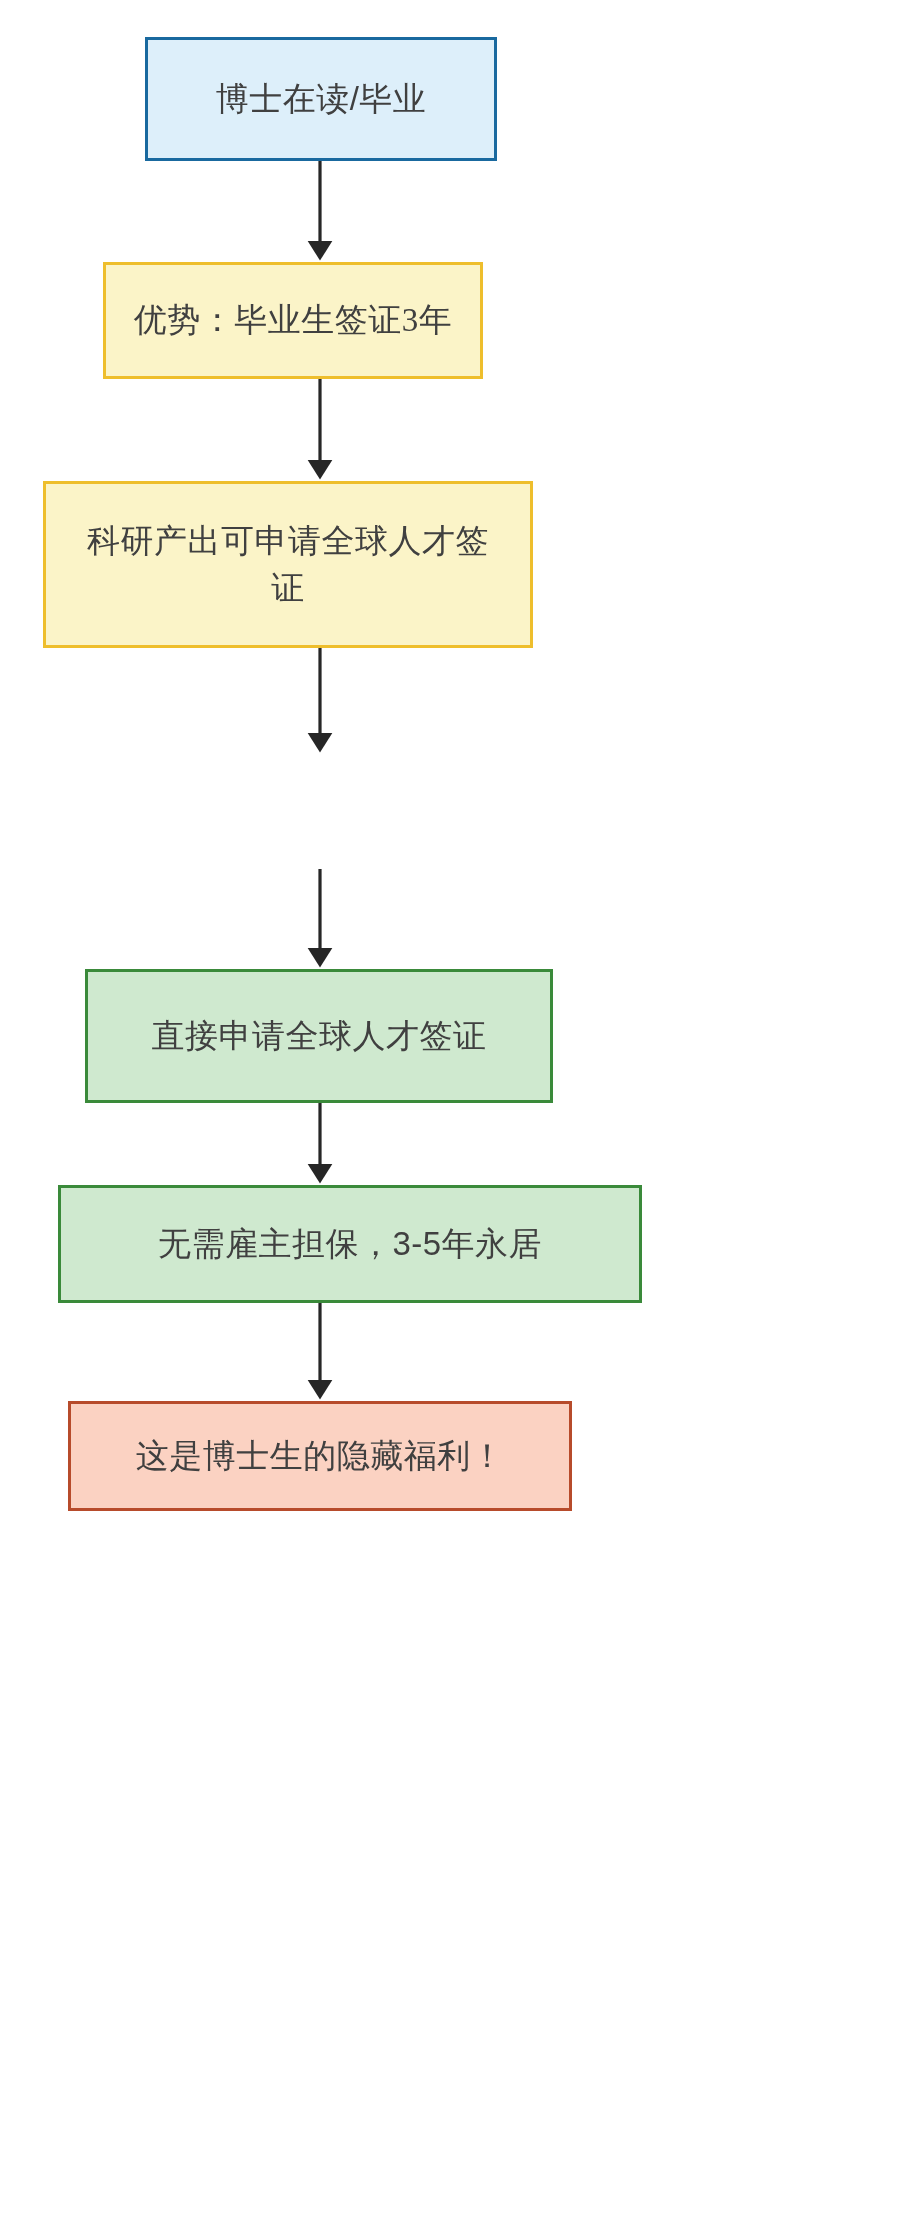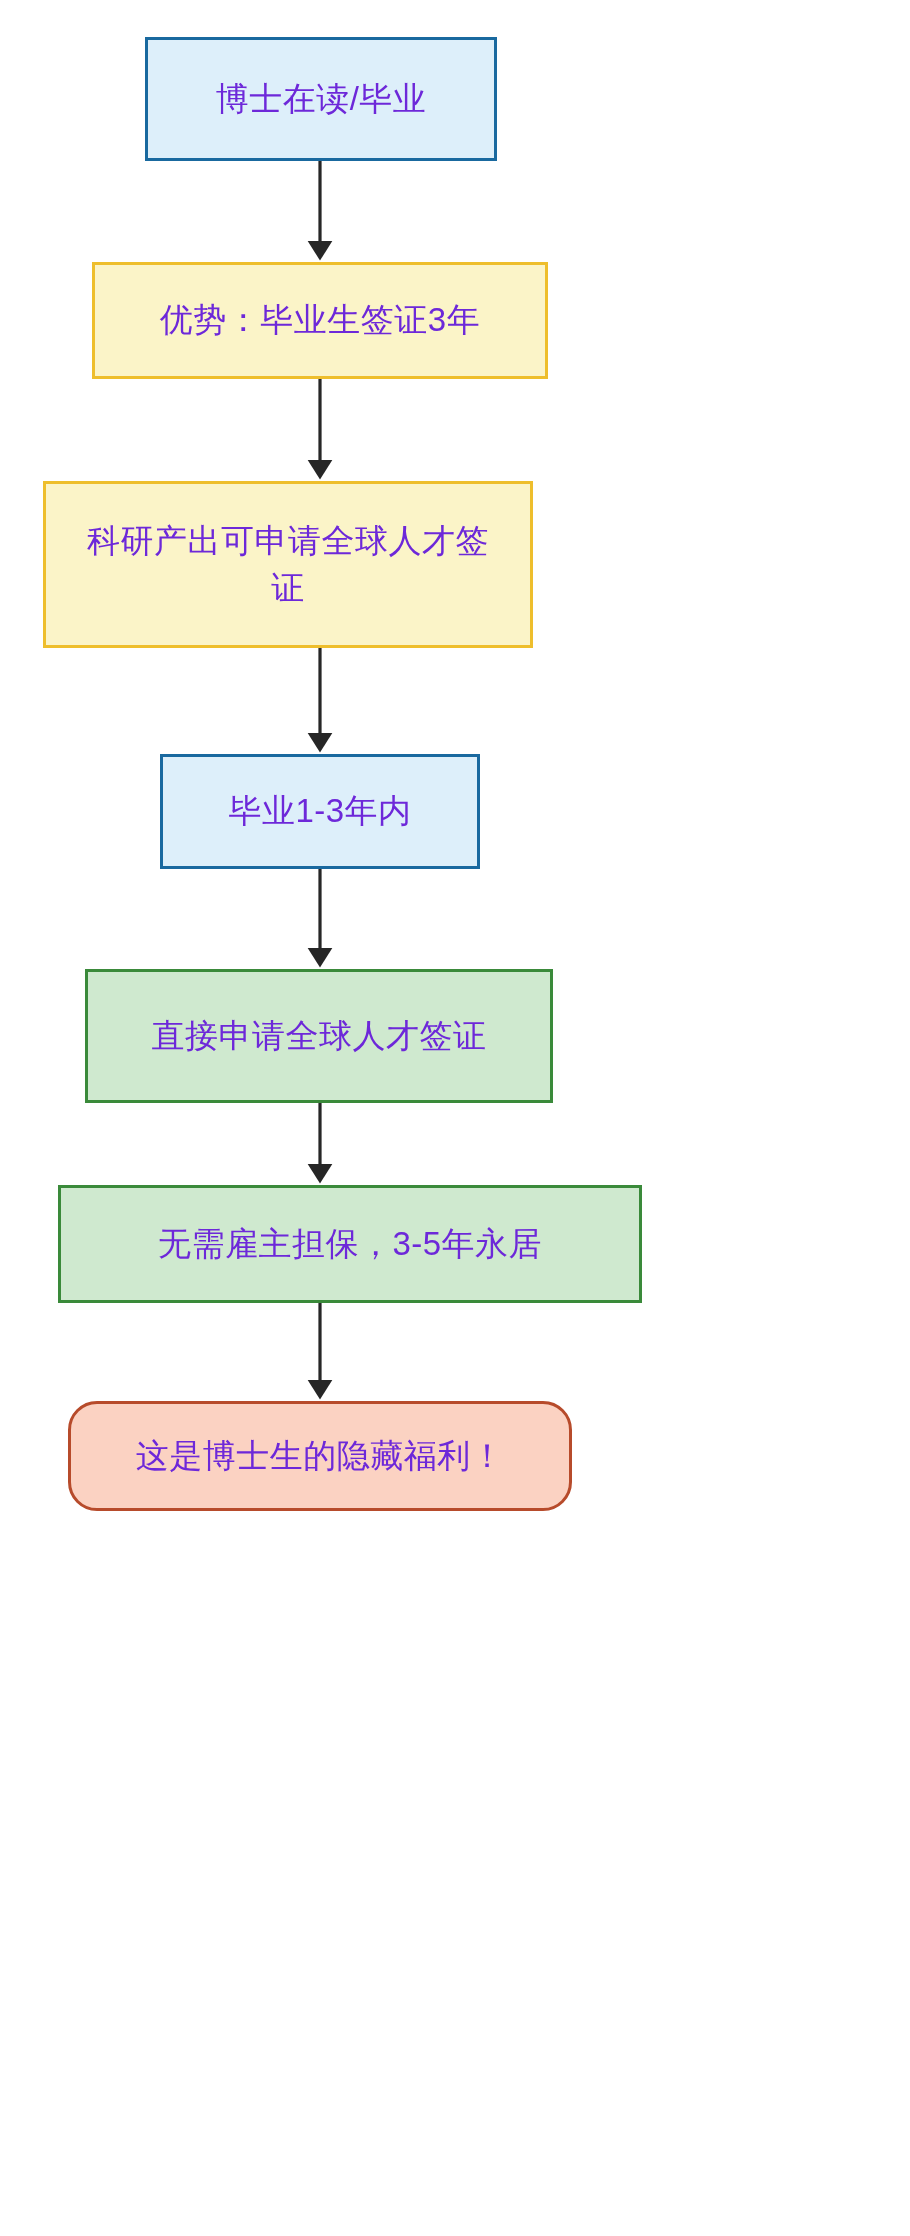--- a/index.html
+++ b/index.html
@@ -23,21 +23,21 @@
   }
 
   .node {
     position: absolute;
     display: flex;
     align-items: center;
     justify-content: center;
     text-align: center;
     border-style: solid;
     border-width: 3px;
-    color: #6d28d9;
+    color: #404040;
     font-size: 33px;
     line-height: 1.42;
     letter-spacing: 0.5px;
     padding: 4px 14px;
     white-space: pre-line;
   }
 
   .node-label {
     display: block;
     width: 100%;
@@ -57,26 +57,26 @@
     background: #cfe9cf;
     border-color: #3a8a3a;
   }
   .theme-red {
     background: #fbd2c2;
     border-color: #b74b2b;
   }
 
   
   #node-1 { left: 145px; top: 37px;   width: 352px; height: 124px; }
-  #node-2 { left: 92px;  top: 262px;  width: 456px; height: 117px; }
+  #node-2 { left: 103px;  top: 262px;  width: 380px; height: 117px; font-family: Liberation Serif, serif; }
   #node-3 { left: 43px;  top: 481px;  width: 490px; height: 167px; }
   #node-4 { left: 160px; top: 754px;  width: 320px; height: 115px; }
   #node-5 { left: 85px;  top: 969px;  width: 468px; height: 134px; }
   #node-6 { left: 58px;  top: 1185px; width: 584px; height: 118px; justify-content: center; }
-  #node-7 { left: 68px;  top: 1401px; width: 504px; height: 110px; border-radius: 29px; }
+  #node-7 { left: 68px;  top: 1401px; width: 504px; height: 110px; }
 
   
   .connector {
     position: absolute;
     left: 0;
     top: 0;
     width: 910px;
     height: 2236px;
     pointer-events: none;
   }
@@ -109,23 +109,20 @@
 
   <div class="node theme-yellow" id="node-2">
     <span class="node-label">优势：毕业生签证3年</span>
   </div>
 
   <div class="node theme-yellow" id="node-3">
     <span class="node-label">科研产出可申请全球人才签
 证</span>
   </div>
 
-  <div class="node theme-blue" id="node-4">
-    <span class="node-label">毕业1-3年内</span>
-  </div>
 
   <div class="node theme-green" id="node-5">
     <span class="node-label">直接申请全球人才签证</span>
   </div>
 
   <div class="node theme-green" id="node-6">
     <span class="node-label">无需雇主担保，3-5年永居</span>
   </div>
 
   <div class="node theme-red" id="node-7">

